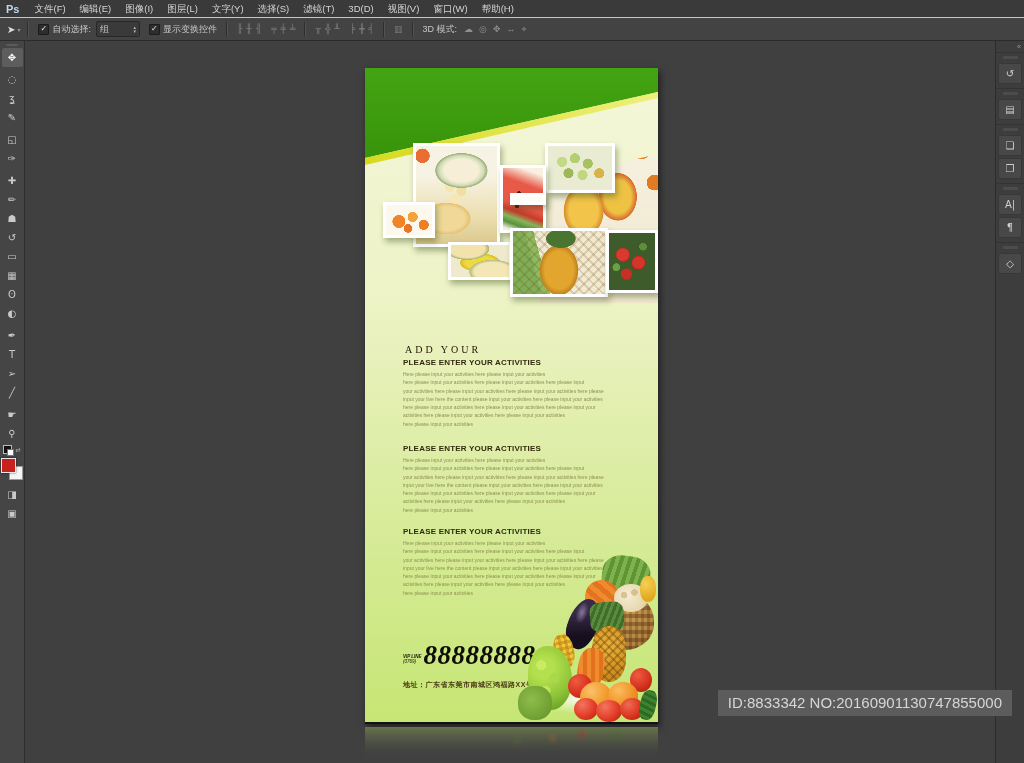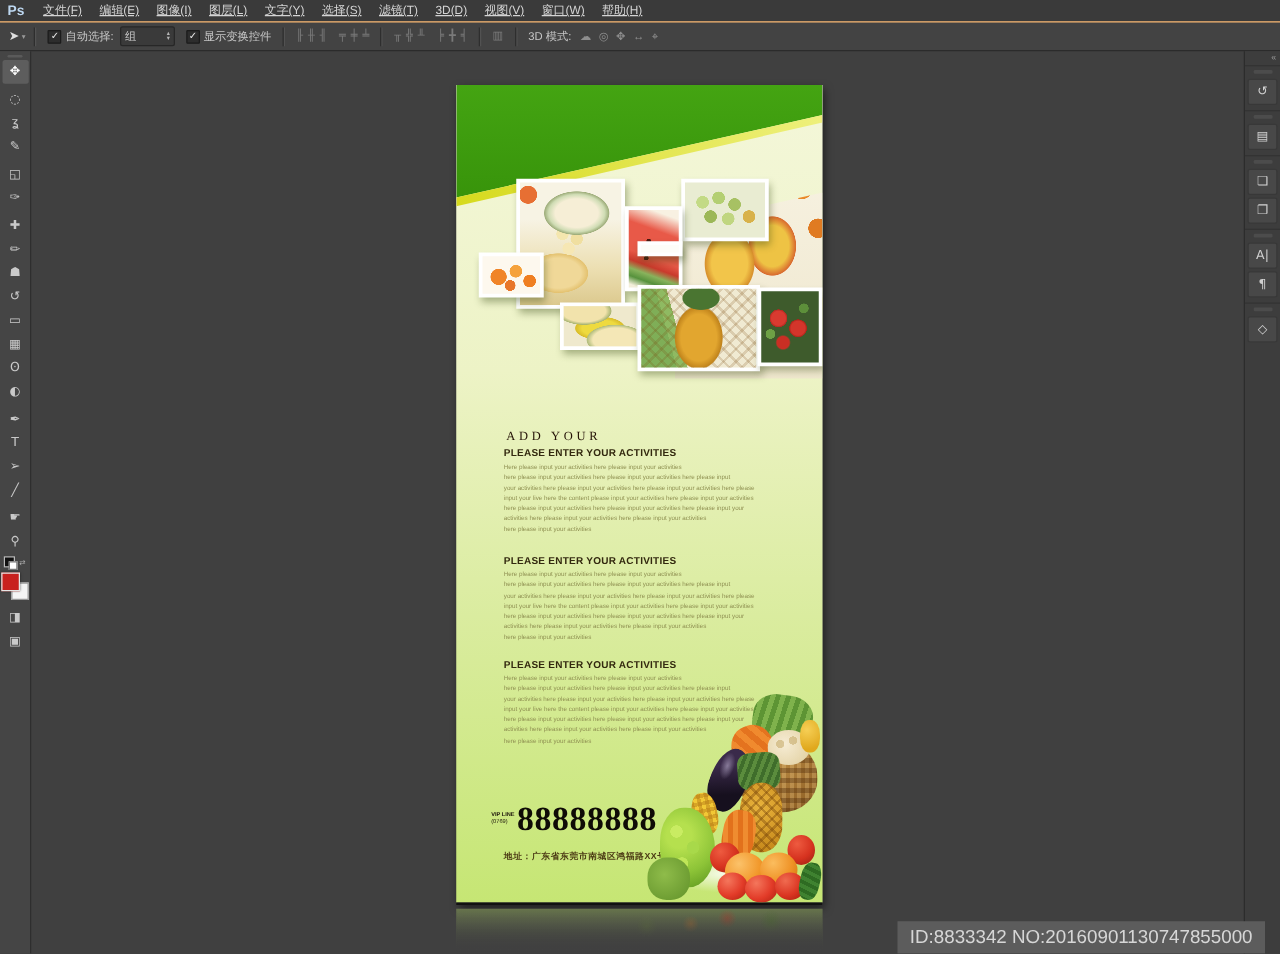--- a/index.html
+++ b/index.html
@@ -3,21 +3,21 @@
 <meta charset="utf-8">
 <style>
   html,body{margin:0;padding:0;background:#404040;}
   #app{position:relative;width:1024px;height:763px;background:#404040;overflow:hidden;
        font-family:"Liberation Sans",sans-serif;-webkit-font-smoothing:antialiased;}
 
   
   .menubar{position:absolute;left:0;top:0;width:1024px;height:17px;background:#3a3a3a;
            border-bottom:3px solid #fdba74;display:flex;align-items:center;font-size:9.5px;color:#d4d4d4;}
   .pslogo{margin:0 8px 0 6px;color:#bdd7f0;font-weight:bold;font-size:11px;}
-  .menu-item{padding:0 7px;line-height:17px;cursor:default;text-decoration:underline;}
+  .menu-item{padding:0 7px;line-height:17px;cursor:default;}
 
   
   .optionsbar{position:absolute;left:0;top:18px;width:1024px;height:22px;background:#434343;
               border-bottom:1px solid #2b2b2b;display:flex;align-items:center;font-size:9px;color:#c6c6c6;}
   .tool-chip{margin-left:7px;color:#e0e0e0;font-size:10px;display:flex;align-items:center;gap:2px;}
   .tool-chip .caret{font-size:6px;color:#9a9a9a;}
   .vdiv{width:0;height:15px;border-left:1px solid #2e2e2e;border-right:1px solid #525252;margin:0 7px;}
   .cb{width:9px;height:9px;background:#2d2d2d;border:1px solid #1b1b1b;border-radius:1px;color:#eaeaea;
       font-size:8px;line-height:8px;text-align:center;margin:0 3px 0 2px;}
   .opt-label{margin-right:2px;}
@@ -134,21 +134,21 @@
 
   
   .logo-title{position:absolute;left:38px;top:222px;font-family:"Liberation Serif",serif;font-size:40px;
               line-height:40px;color:#241206;letter-spacing:2px;}
   .logo-sub{position:absolute;left:40px;top:276px;font-family:"Liberation Serif",serif;font-size:10px;
             letter-spacing:3px;color:#241206;}
   .section{position:absolute;left:38px;width:232px;}
   .s1{top:290px;} .s2{top:376px;} .s3{top:459px;}
   .sec-h{font-size:8px;font-weight:bold;color:#33290f;letter-spacing:.2px;}
   .sec-b{margin-top:3px;font-size:5px;line-height:8.3px;color:#8f9052;white-space:pre-line;}
-  .phone{position:absolute;left:28px;top:574px;display:flex;align-items:flex-start;}
+  .phone{position:absolute;left:38px;top:574px;display:flex;align-items:center;font-style:italic;}
   .vipcol{display:flex;flex-direction:column;margin-top:7px;}
   .vip1{font-size:4.5px;font-weight:bold;color:#1a1308;}
   .vip2{font-size:4.5px;color:#1a1308;}
   .phnum{font-family:"Liberation Serif",serif;font-size:27px;line-height:27px;font-weight:bold;
          color:#0f0b06;margin-left:2px;letter-spacing:.5px;}
   .address{position:absolute;left:38px;top:612px;font-size:7px;font-weight:bold;color:#4b3a14;letter-spacing:.5px;}
 
   
   .veg{position:absolute;right:0;bottom:0;width:168px;height:172px;}
   .veg div{position:absolute;}
@@ -212,21 +212,21 @@
         radial-gradient(circle 10px at 74% 22%,rgba(200,60,40,.5),transparent 75%),
         radial-gradient(circle 9px at 64% 34%,rgba(220,120,40,.4),transparent 75%),
         radial-gradient(circle 12px at 86% 28%,rgba(80,120,45,.5),transparent 75%),
         radial-gradient(circle 11px at 52% 40%,rgba(110,140,55,.35),transparent 75%),
         linear-gradient(180deg,rgba(125,145,85,.8),rgba(64,64,64,.05) 90%);}
   .reflection::after{content:"";position:absolute;inset:0;background:linear-gradient(180deg,rgba(64,64,64,.15),#404040 96%);}
 
   
   .watermark{position:absolute;left:10px;top:727px;font-size:27px;font-weight:bold;color:#fafafa;
              letter-spacing:1px;text-shadow:1px 1px 2px rgba(0,0,0,.5);}
-  .id-badge{position:absolute;right:12px;top:737px;height:26px;line-height:26px;padding:0 10px;
+  .id-badge{position:absolute;right:12px;top:690px;height:26px;line-height:26px;padding:0 10px;
             background:#5c5c5c;color:#d6d6d6;font-size:15px;}
 </style>
 </head>
 <body>
 
 <div id="app">
 
   <div class="menubar">
     <span class="pslogo">Ps</span>
     <span class="menu-item">文件(F)</span>

